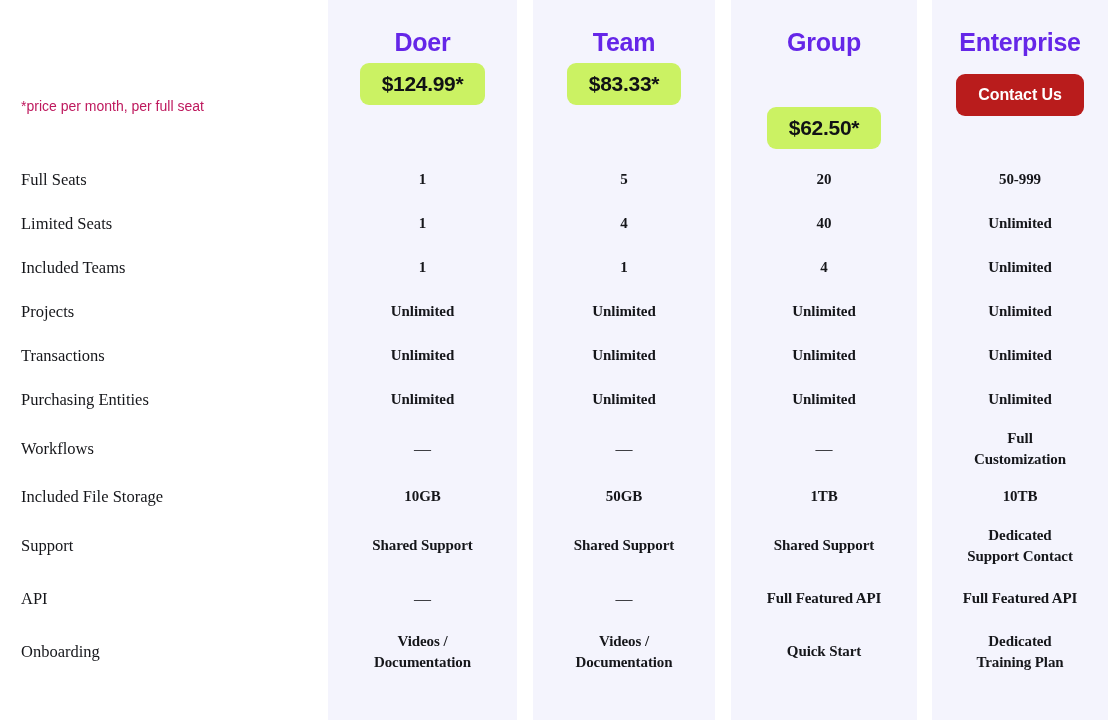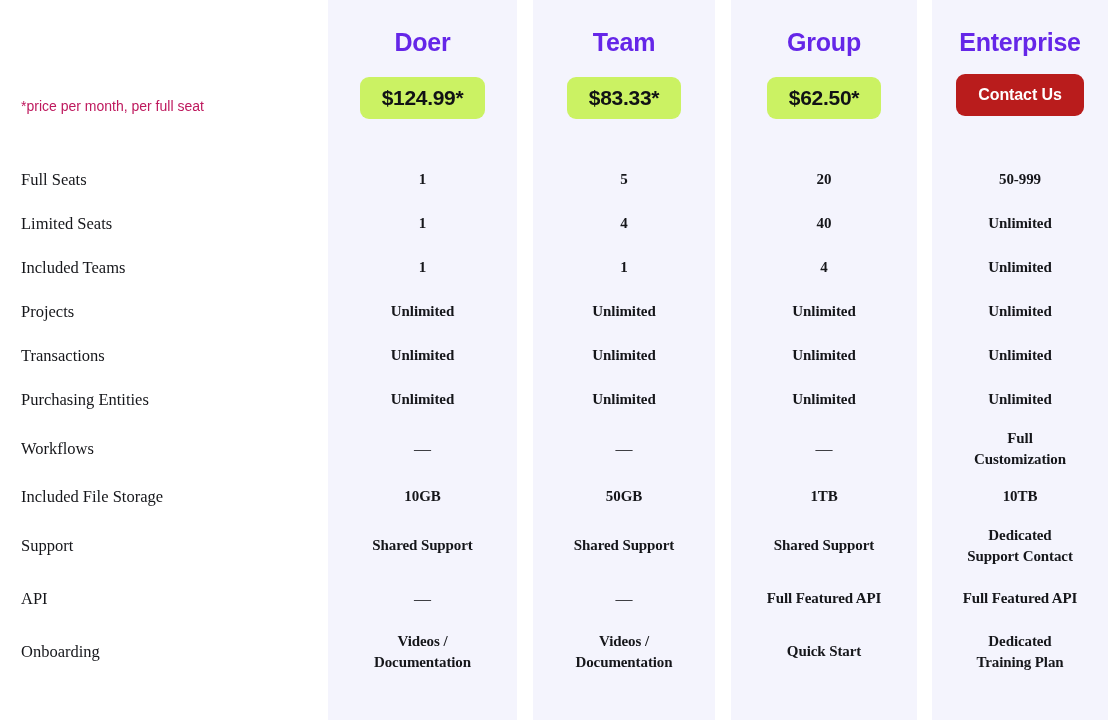--- a/index.html
+++ b/index.html
@@ -46,35 +46,35 @@
     position: absolute;
     top: 0;
     height: 140px;
     display: flex;
     flex-direction: column;
     align-items: center;
     justify-content: flex-start;
   }
   .plan-head.c0 { left: 328px; width: 189px; }
   .plan-head.c1 { left: 533px; width: 182px; }
-  .plan-head.c2 { left: 731px; width: 186px; }
+  .plan-head.c2 { left: 731px; width: 186px; gap: 44px; }
   .plan-head.c3 { left: 932px; width: 176px; }
 
   .plan-name {
     margin-top: 30px;
     font-size: 25px;
     font-weight: 700;
     color: #6526e8;
     letter-spacing: -0.2px;
     line-height: 1;
     white-space: nowrap;
   }
 
   .price-pill {
-    margin-top: 22px;
+    margin-top: 8px;
     background: #cbf263;
     color: #111215;
     font-size: 21px;
     font-weight: 700;
     letter-spacing: -0.3px;
     border-radius: 9px;
     padding: 0 22px;
     height: 42px;
     line-height: 42px;
     display: inline-block;

